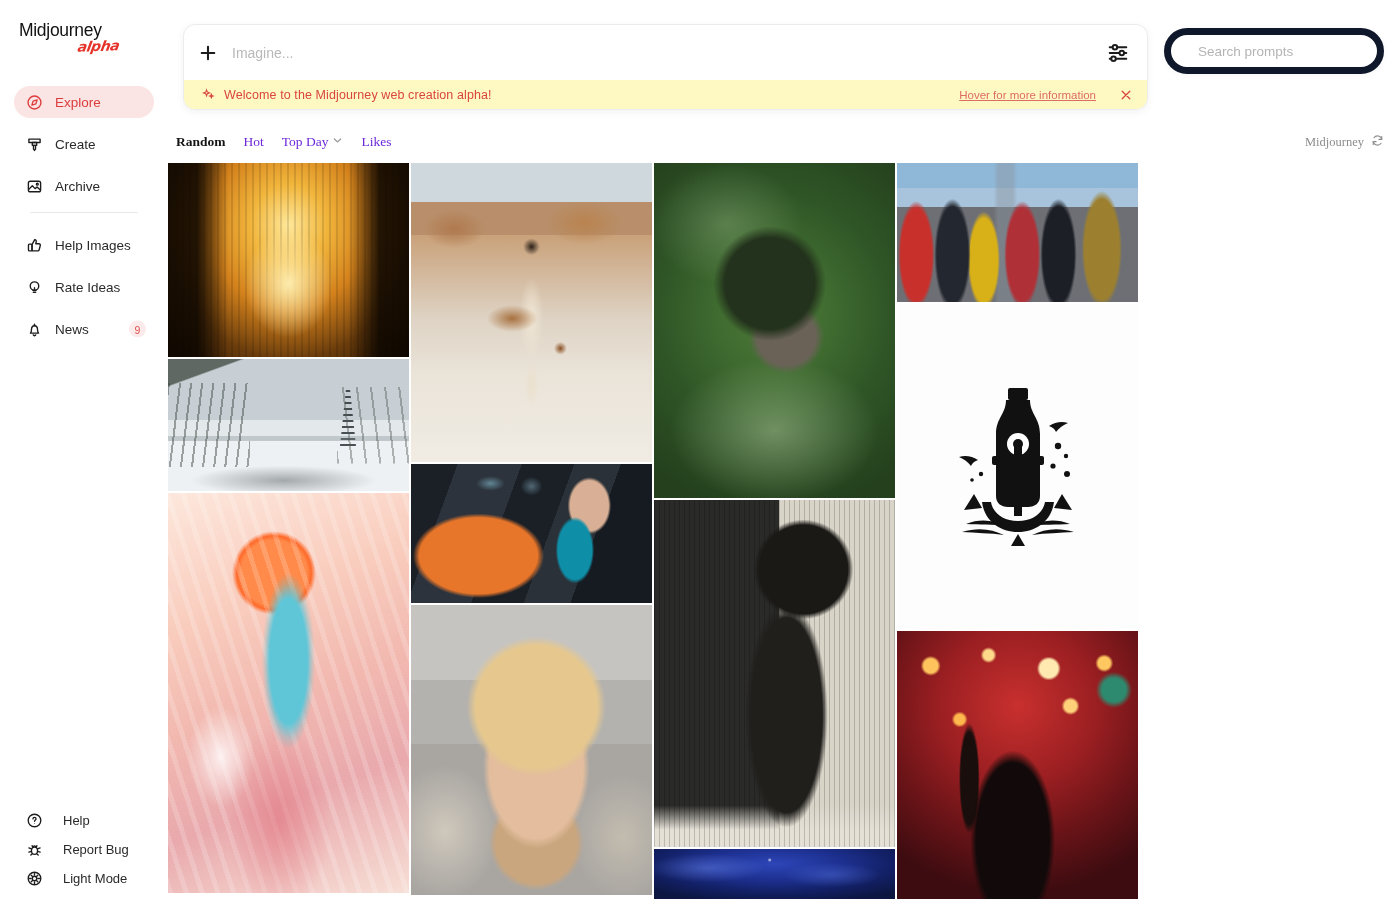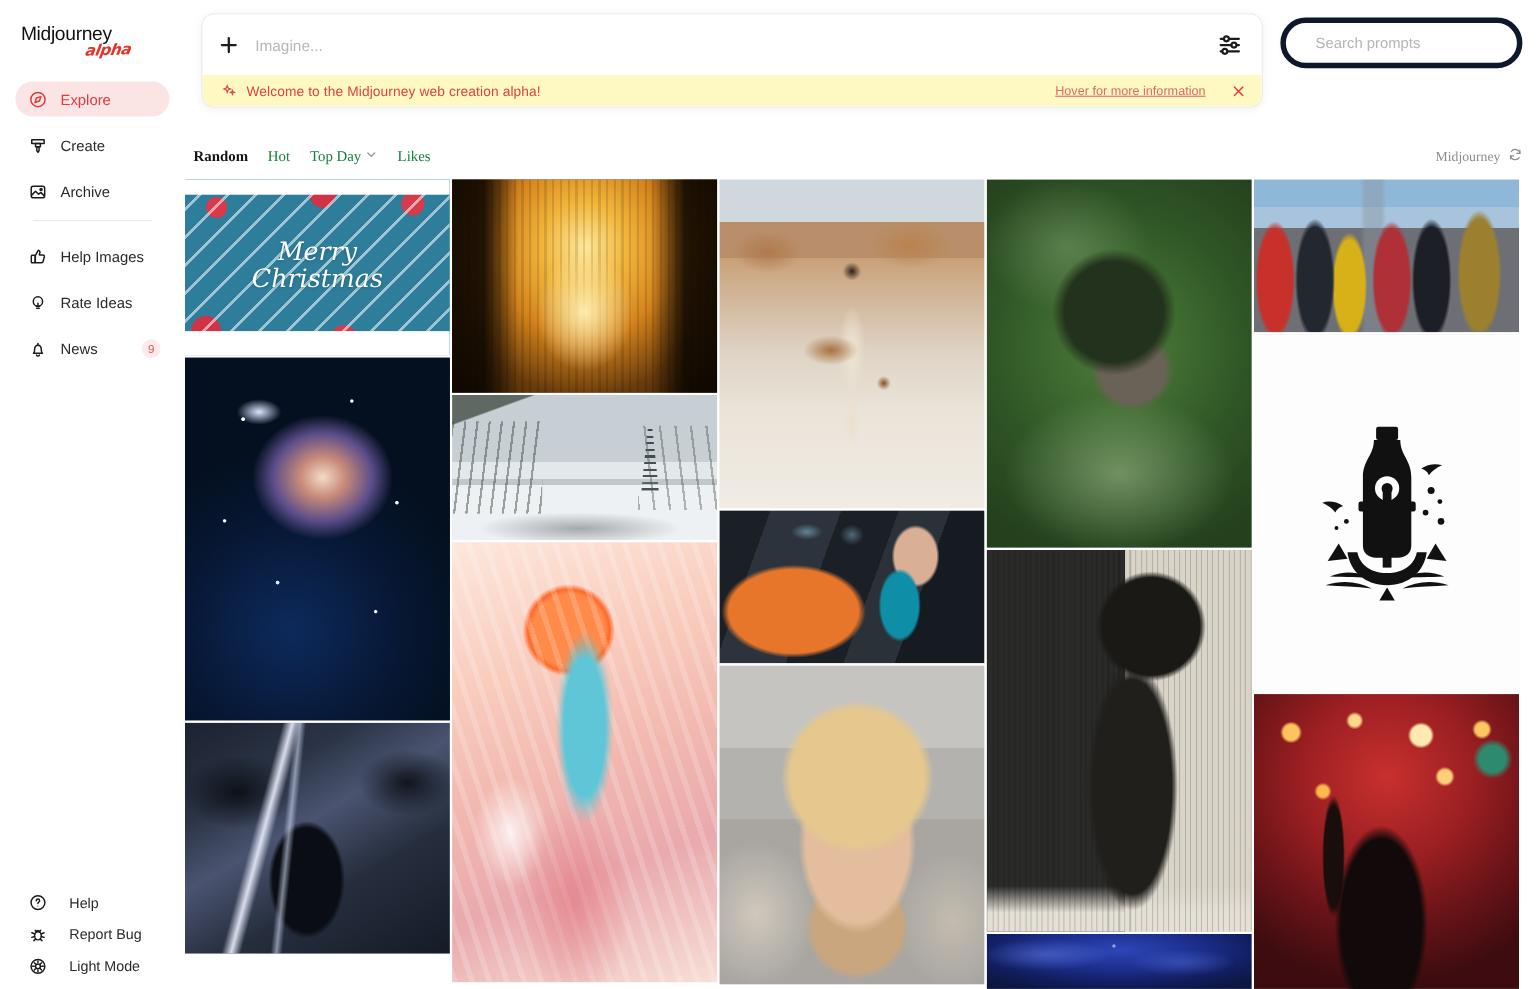--- a/index.html
+++ b/index.html
@@ -39,37 +39,37 @@
   .nav { padding: 12px 14px 0 14px; }
   .nav-item {
     display: flex; align-items: center; gap: 12px;
     height: 32px; padding: 0 12px; border-radius: 16px;
     font-size: 13.5px; color: #2a2a2a; cursor: pointer;
     margin-bottom: 10px;
     position: relative;
   }
   .nav-item .ic { width: 17px; height: 17px; display: flex; align-items: center; justify-content: center; flex: 0 0 17px; }
   .nav-item .ic svg { width: 17px; height: 17px; display: block; }
-  .nav-item.active { background: #fbe4e4; color: #dd3c3c; }
+  .nav-item.active { background: #fbe4e4; color: #dd3c3c; margin-top: 12px; }
   .nav-item.active svg { stroke: #dd3c3c; }
   .nav-divider { height: 1px; background: #e8e8e8; margin: 8px 16px 16px 16px; }
   .badge {
     position: absolute; right: 8px; top: 50%; transform: translateY(-50%);
     background: #fdeaea; color: #e0534f; font-size: 10.5px;
     width: 17px; height: 17px; border-radius: 50%;
     display: flex; align-items: center; justify-content: center;
   }
   .sidebar-bottom { position: absolute; bottom: 6px; left: 0; width: 168px; padding: 0 14px; }
   .sidebar-bottom .nav-item { height: 29px; margin-bottom: 0; font-size: 13px; gap: 20px; }
 
   
   .main { flex: 1; position: relative; height: 899px; background: #fff; }
 
   .topbar {
-    position: absolute; top: 0; left: 0; right: 0; height: 118px;
+    position: absolute; top: 12px; left: 0; right: 0; height: 118px;
     pointer-events: none;
   }
   .prompt-card {
     position: absolute; left: 15px; top: 12px; width: 965px;
     background: #fff; border: 1px solid #ececec; border-radius: 12px;
     box-shadow: 0 2px 9px rgba(0,0,0,0.055);
     overflow: hidden; pointer-events: auto;
   }
   .prompt-row { display: flex; align-items: center; height: 55px; padding: 0 16px 0 13px; }
   .plus-icon { width: 22px; height: 22px; flex: 0 0 22px; display: flex; align-items: center; justify-content: center; }
@@ -85,37 +85,37 @@
     background: #fef9c3; padding: 0 14px 0 18px; gap: 9px;
     font-size: 12.5px; color: #d9453f;
   }
   .banner-spark { width: 13px; height: 13px; flex: 0 0 13px; display:flex; align-items:center; justify-content:center; }
   .banner-text { flex: 1; letter-spacing: 0.1px; }
   .banner-link { font-size: 11.5px; text-decoration: underline; color: #dd6b66; cursor: pointer; margin-right: 14px; }
   .banner-close { width: 14px; height: 14px; cursor: pointer; display:flex; align-items:center; justify-content:center; }
 
   .search-box {
     position: absolute; right: 16px; top: 16px; width: 220px; height: 46px;
-    background: #fff; border: 5px solid #0f172a; border-radius: 23px;
+    background: #fff; border: 7px solid #0f172a; border-radius: 23px;
     display: flex; align-items: center; padding: 0 16px; gap: 11px;
     box-shadow: 0 1px 6px rgba(0,0,0,0.04); pointer-events: auto;
   }
   .search-box input {
     flex: 1; border: none; outline: none; background: transparent;
     font-family: "Liberation Sans", sans-serif; font-size: 13.5px; color: #1c1c1c;
   }
   .search-box input::placeholder { color: #b4b4b4; }
 
   
   .tabrow {
     position: absolute; top: 130px; left: 0; right: 0; height: 24px;
     display: flex; align-items: center; font-family: Liberation Serif, serif;
   }
   .tabs { display: flex; align-items: center; gap: 18px; padding-left: 8px; }
-  .tab { font-size: 13.5px; color: #15803d; cursor: pointer; display: flex; align-items: center; gap: 4px; }
+  .tab { font-size: 13.5px; color: #6d28d9; cursor: pointer; display: flex; align-items: center; gap: 4px; }
   .tab.active { color: #141414; font-weight: 700; }
   .randomize {
     position: absolute; right: 16px; display: flex; align-items: center; gap: 7px;
     font-size: 12.5px; color: #8d8d8d; cursor: pointer;
   }
 
   
   .grid {
     position: absolute; top: 163px; left: 0; right: 0; bottom: 0;
     display: flex; gap: 2px; padding-left: 0; overflow: hidden;
@@ -519,32 +519,20 @@
           <svg viewBox="0 0 15 15" width="13" height="13" style="fill:none;stroke:#8d8d8d;stroke-width:1.3;stroke-linecap:round">
               <path d="M12.4 6.2A5 5 0 0 0 3.4 4.3M2.6 8.8a5 5 0 0 0 9 1.9"></path>
               <path d="M12.4 2.9v3.3H9.1M2.6 12.1V8.8h3.3"></path>
             </svg>
         </span>
       </div>
     </div>
 
     <div class="grid">
 
-      <div class="col">
-        <div class="tile" style="height:160px">
-          <div class="art a-xmas"></div>
-          <div class="xmas-text">Merry<br>Christmas</div>
-        </div>
-        <div class="tile" style="height:330px">
-          <div class="art a-galaxy"></div>
-        </div>
-        <div class="tile" style="height:210px">
-          <div class="art a-warrior"></div>
-        </div>
-      </div>
 
       <div class="col">
         <div class="tile" style="height:194px">
           <div class="art a-angel"></div>
         </div>
         <div class="tile" style="height:132px">
           <div class="art a-snow">
               <div class="tower"></div>
             </div>
         </div>

